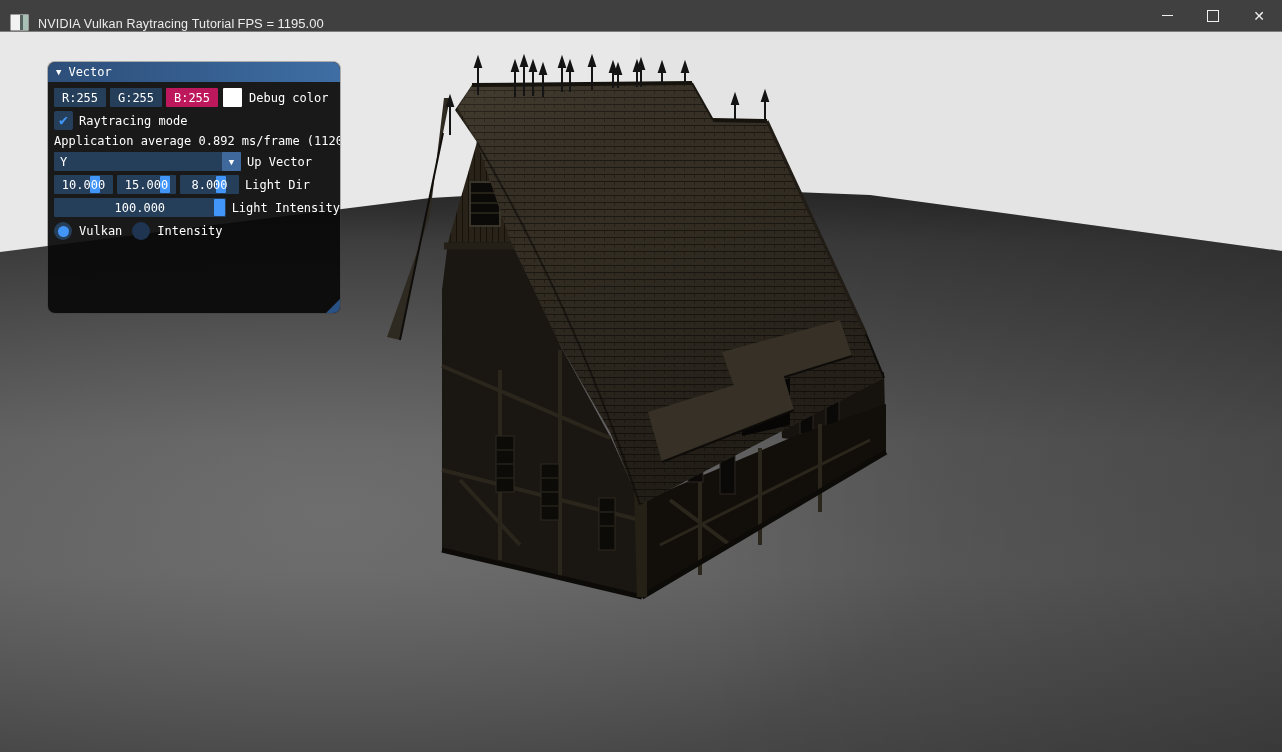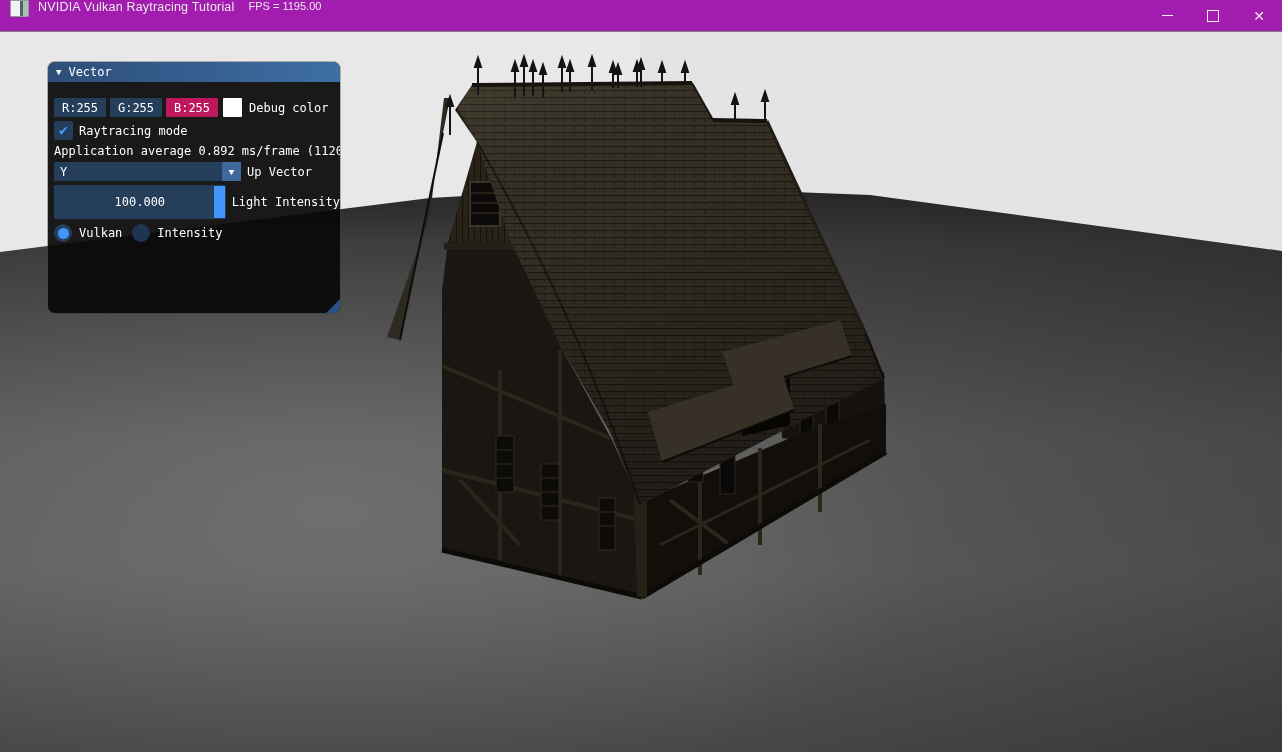--- a/index.html
+++ b/index.html
@@ -1,44 +1,44 @@
 <!DOCTYPE html>
 <html><head>
 <meta charset="utf-8">
 <style>
   html,body{margin:0;padding:0;}
   body{width:1282px;height:752px;overflow:hidden;background:#2d2d2d;position:relative;
        font-family:"Liberation Sans",sans-serif;}
 
   
-  .titlebar{position:absolute;left:0;top:0;width:1282px;height:31px;background:#a21caf;
-            border-bottom:1px solid #7d7d7d;display:flex;align-items:flex-start;color:#ececec;}
+  .titlebar{position:absolute;left:0;top:0;width:1282px;height:31px;background:#404040;
+            border-bottom:1px solid #7d7d7d;display:flex;align-items:flex-end;color:#ececec;}
   .app-icon{width:17px;height:15px;margin:0 9px 0 10px;border:1px solid #9a9a9a;border-radius:1px;
             background:linear-gradient(90deg,#f2f2f2 0 52%,#55645e 52% 70%,#a9c0b6 70% 100%);}
   .tb-title{font-size:12.5px;letter-spacing:.2px;}
-  .tb-fps{font-size:11px;margin-left:14px;}
+  .tb-fps{font-size:13px;margin-left:3px;}
   .winbtns{position:absolute;right:0;top:0;height:31px;display:flex;}
   .winbtn{width:46px;height:31px;display:flex;align-items:center;justify-content:center;cursor:pointer;}
   .minbar{width:11px;height:1.5px;background:#f0f0f0;}
   .maxbox{width:10px;height:10px;border:1.2px solid #f0f0f0;}
   .closex{color:#f0f0f0;font-size:14px;line-height:1;}
 
   
   .viewport{position:absolute;left:0;top:32px;width:1282px;height:720px;background:#e6e6e6;}
   .viewport svg{display:block;}
 
   
   .imgui{position:absolute;left:48px;top:62px;width:292px;height:251px;border-radius:7px;
          background:rgba(9,9,9,0.93);overflow:hidden;color:#fff;
          font-family:"DejaVu Sans Mono","Liberation Mono",monospace;font-size:12px;
          box-shadow:0 0 0 1px rgba(60,60,60,.35);}
   .imgui-title{height:20px;background:linear-gradient(90deg,#2d4e79,#3e6ea4);
                display:flex;align-items:center;padding-left:8px;border-radius:7px 7px 0 0;}
   .tri{font-size:9px;margin-right:7px;color:#fff;}
-  .imgui-body{padding:16px 0 0 6px;}
+  .imgui-body{padding:6px 0 0 6px;}
   .row{display:flex;align-items:center;margin-bottom:4px;}
   .frame{background:#253e5a;height:19px;display:flex;align-items:center;justify-content:center;
          border-radius:1px;}
   .cfield{width:52px;margin-right:4px;}
   .cfield.active{background:#be185d;}
   .swatch{width:19px;height:19px;background:#ffffff;margin:0 1px;border-radius:1px;}
   .lbl{margin-left:6px;white-space:nowrap;}
   .checkbox{width:19px;height:19px;background:#253e5a;border-radius:2px;display:flex;
             align-items:center;justify-content:center;}
   .checkmark{color:#4296fa;font-size:15px;line-height:1;font-weight:bold;}
@@ -47,21 +47,21 @@
          border-radius:1px;}
   .combo-val{padding-left:6px;}
   .combo-btn{position:absolute;right:0;top:0;width:19px;height:19px;background:#3f689d;
              display:flex;align-items:center;justify-content:center;border-radius:1px;}
   .combo-arrow{font-size:9px;color:#fff;}
   .drag{width:59px;height:19px;background:#253e5a;position:relative;margin-right:4px;
         border-radius:1px;overflow:hidden;}
   .drag .grab{position:absolute;top:1px;bottom:1px;width:10px;background:#4296fa;border-radius:1px;}
   .drag .val,.slider .val{position:absolute;left:0;right:0;top:0;bottom:0;display:flex;
         align-items:center;justify-content:center;z-index:2;}
-  .slider{width:187px;height:34px;background:#253e5a;position:relative;border-radius:1px;overflow:hidden;}
+  .slider{width:187px;height:19px;background:#253e5a;position:relative;border-radius:1px;overflow:hidden;}
   .slider .sgrab{position:absolute;right:1px;top:1px;bottom:1px;width:11px;background:#4296fa;border-radius:1px;}
   .radio{width:18px;height:18px;border-radius:50%;background:#253e5a;display:flex;
          align-items:center;justify-content:center;}
   .radio .dot{width:11px;height:11px;border-radius:50%;background:#4296fa;}
   .radio.off{background:#1e3450;}
   .rlbl{margin:0 10px 0 7px;white-space:nowrap;}
   .grip{position:absolute;right:0;bottom:0;width:0;height:0;
         border-bottom:14px solid #2a5184;border-left:14px solid transparent;}
 </style>
 </head>
@@ -276,20 +276,35 @@
     <div class="row">
       <div class="combo">
         <span class="combo-val">Y</span>
         <div class="combo-btn">
           <span class="combo-arrow">▼</span>
         </div>
       </div>
       <span class="lbl">Up Vector</span>
     </div>
 
+    <div class="row">
+      <div class="drag">
+        <div class="grab" style="left:36px"></div>
+        <div class="val">10.000</div>
+      </div>
+      <div class="drag">
+        <div class="grab" style="left:43px"></div>
+        <div class="val">15.000</div>
+      </div>
+      <div class="drag" style="margin-right:0">
+        <div class="grab" style="left:36px"></div>
+        <div class="val">8.000</div>
+      </div>
+      <span class="lbl">Light Dir</span>
+    </div>
 
     <div class="row">
       <div class="slider">
         <div class="sgrab"></div>
         <div class="val">100.000</div>
       </div>
       <span class="lbl">Light Intensity</span>
     </div>
 
     <div class="row" style="margin-top:5px">

